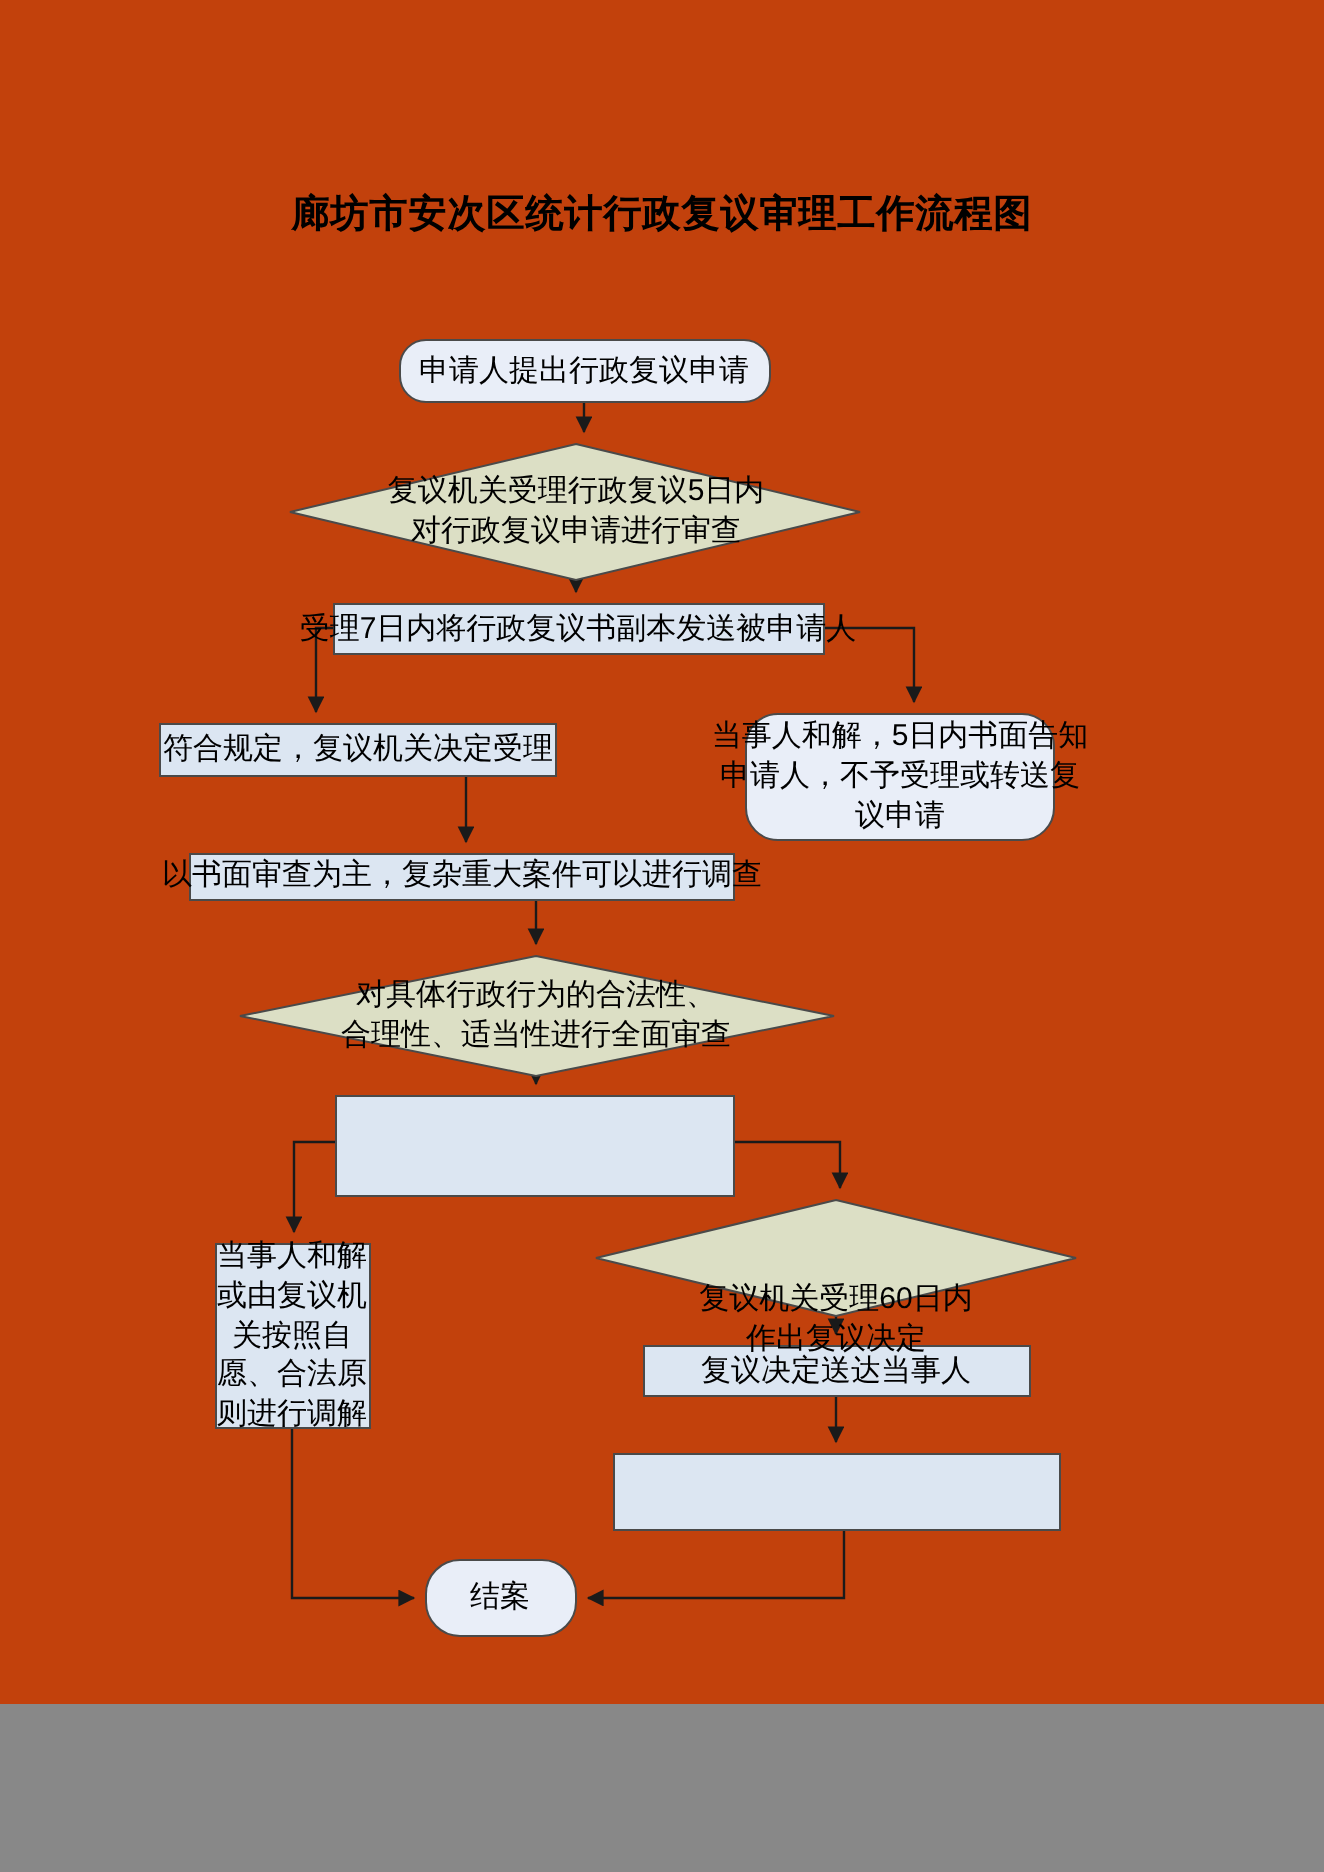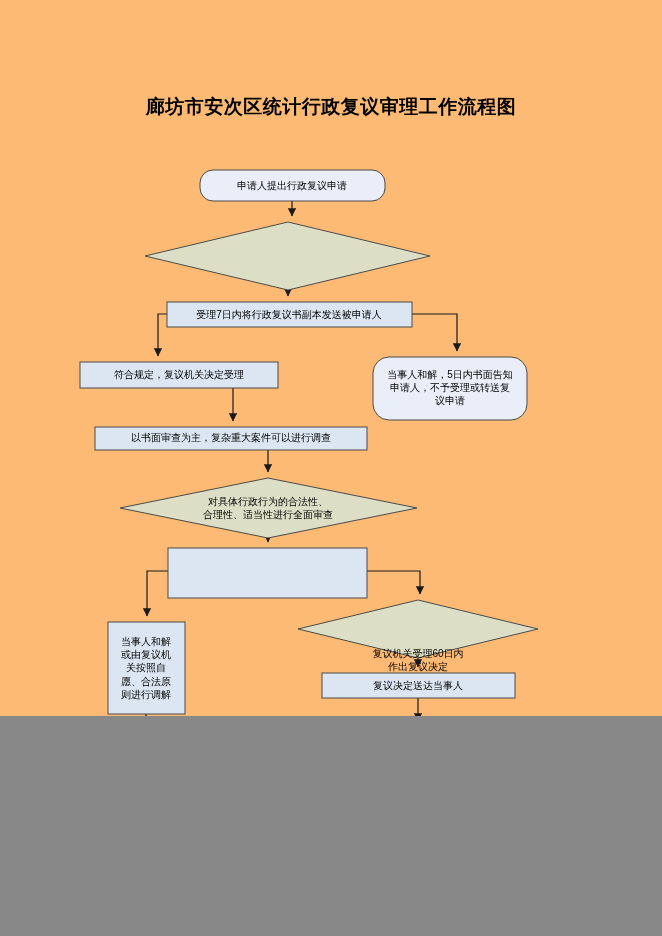--- a/index.html
+++ b/index.html
@@ -1,20 +1,20 @@
 <!DOCTYPE html>
 <html style="--rect-fill: #dce6f2; --terminator-fill: #e9eef8; --diamond-fill: #dcdfc5; --border: #4a4a4a; --arrow: #1a1a1a;"><head>
 <meta charset="utf-8">
 <style>
   html,body { margin:0; padding:0; background:#888; }
   .page {
     position: relative;
-    width: 662px; height: 716px;
+    width: 662px; height: 852px;
     margin: 0 auto;
-    background: #fdba74;
+    background: #c2410c;
     font-family: "Liberation Sans", "DejaVu Sans", sans-serif;
     overflow: hidden;
   }
   .title {
     position: absolute;
     left: 0; top: 94px; width: 662px;
     margin: 0;
     text-align: center;
     font-size: 19px;
     font-weight: bold;
@@ -24,21 +24,21 @@
   svg.layer { position:absolute; left:0; top:0; }
   .shape-box       { fill: var(--rect-fill);       stroke: var(--border); stroke-width:1; }
   .shape-terminator{ fill: var(--terminator-fill); stroke: var(--border); stroke-width:1; }
   .shape-diamond   { fill: var(--diamond-fill);    stroke: var(--border); stroke-width:1; }
   .connector { fill:none; stroke: var(--arrow); stroke-width:1.2; }
   .node-label {
     position: absolute;
     transform: translate(-50%, -50%);
     text-align: center;
     white-space: pre;
-    font-size: 10px;
+    font-size: 15px;
     line-height: 1.32;
     color: #000000;
   }
 </style>
 </head>
 <body>
 
 <div class="page">
 
   <h1 class="title">廊坊市安次区统计行政复议审理工作流程图</h1>
@@ -77,20 +77,22 @@
       <rect class="shape-box" x="168" y="548" width="199" height="50"></rect>
       <rect class="shape-box" x="108" y="622" width="77" height="92"></rect>
       <polygon class="shape-diamond" points="418,600 538,629 418,658 298,629"></polygon>
       <rect class="shape-box" x="322" y="673" width="193" height="25"></rect>
       <rect class="shape-box" x="307" y="727" width="223" height="38"></rect>
       <rect class="shape-terminator" x="213" y="780" width="75" height="38" rx="17" ry="17"></rect>
     </g>
   </svg>
 
   <div class="node-label" style="left:292px; top:186px;">申请人提出行政复议申请</div>
+  <div class="node-label" style="left:288px; top:256px;">复议机关受理行政复议5日内
+对行政复议申请进行审查</div>
   <div class="node-label" style="left:289px; top:315px;">受理7日内将行政复议书副本发送被申请人</div>
   <div class="node-label" style="left:179px; top:375px;">符合规定，复议机关决定受理</div>
   <div class="node-label" style="left:450px; top:388px;">当事人和解，5日内书面告知
 申请人，不予受理或转送复
 议申请</div>
   <div class="node-label" style="left:268px; top:508px;">对具体行政行为的合法性、
 合理性、适当性进行全面审查</div>
   <div class="node-label" style="left:231px; top:438px;">以书面审查为主，复杂重大案件可以进行调查</div>
   <div class="node-label" style="left:146px; top:668px;">当事人和解
 或由复议机

